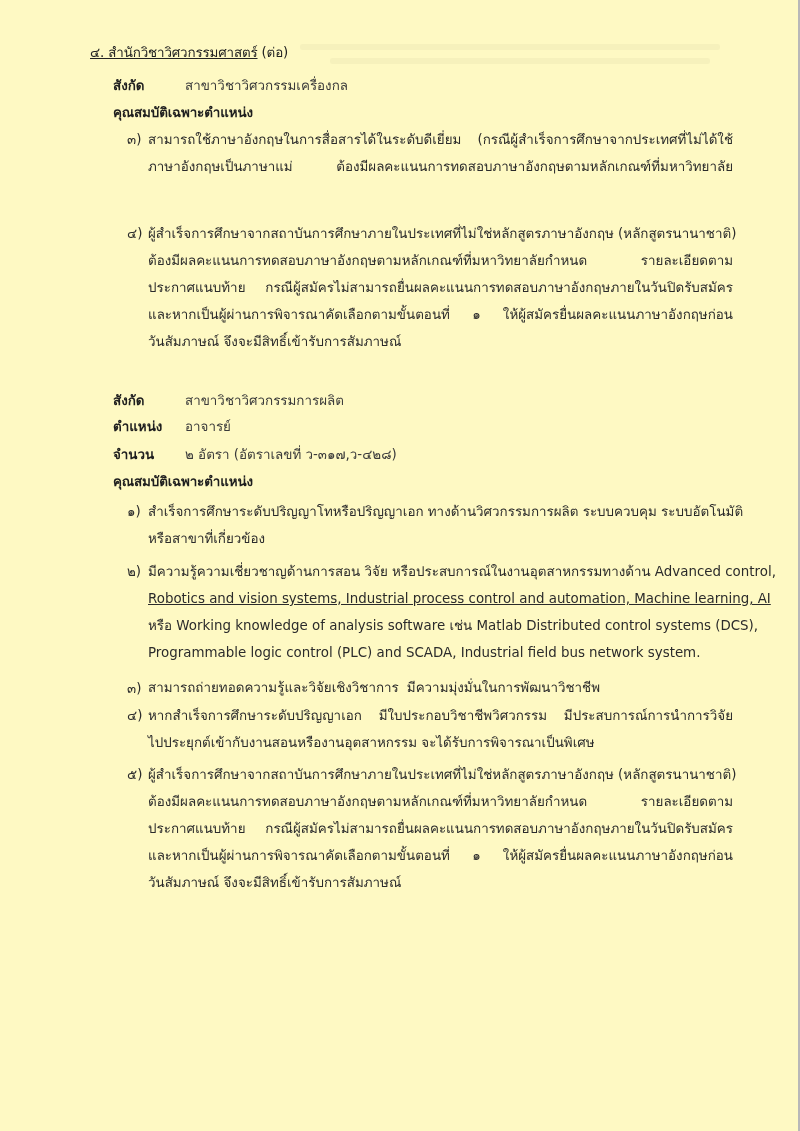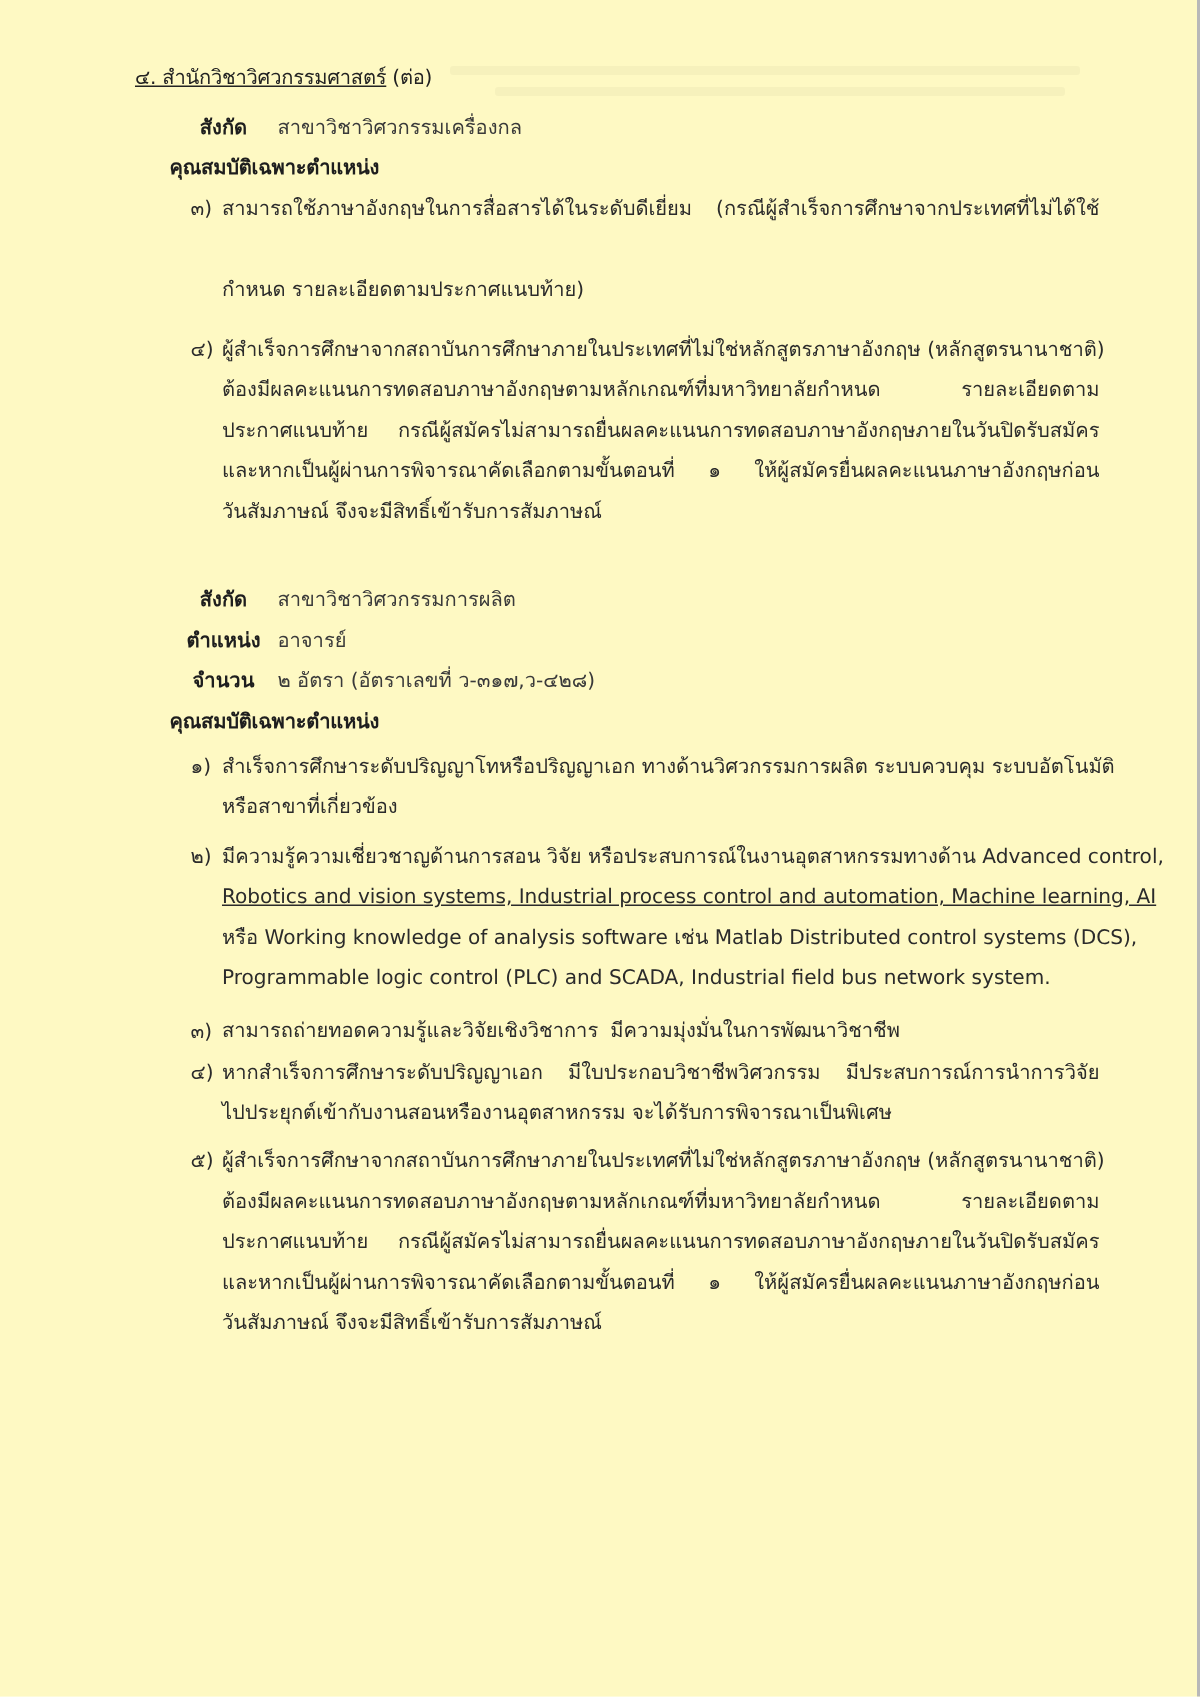--- a/index.html
+++ b/index.html
@@ -36,21 +36,20 @@
       color: #222;
     }
     .heading .suffix {
       text-decoration: none;
       display: inline-block;
       margin-left: 4px;
     }
     .label {
       color: #1e1e1e;
       font-weight: 600;
-      text-align: center;
     }
     .field-row {
       position: absolute;
       left: 113px;
       font-size: 13.4px;
       line-height: 18px;
       white-space: nowrap;
     }
     .field-row .label {
       display: inline-block;
@@ -107,33 +106,33 @@
     <span>๔. สำนักวิชาวิศวกรรมศาสตร์</span><span class="suffix">(ต่อ)</span>
   </div>
 
   <div class="field-row" style="top:77px;">
     <span class="label">สังกัด</span><span class="value">สาขาวิชาวิศวกรรมเครื่องกล</span>
   </div>
   <div class="line label" style="left:113px; top:104px;">คุณสมบัติเฉพาะตำแหน่ง</div>
 
   <div class="item-num" style="top:131px;">๓)</div>
   <div class="item-text justify" style="top:131px;">สามารถใช้ภาษาอังกฤษในการสื่อสารได้ในระดับดีเยี่ยม (กรณีผู้สำเร็จการศึกษาจากประเทศที่ไม่ได้ใช้</div>
-  <div class="item-text" style="top:185px;">กำหนด รายละเอียดตามประกาศแนบท้าย)</div>
+  <div class="item-text justify" style="top:158px;">ภาษาอังกฤษเป็นภาษาแม่ ต้องมีผลคะแนนการทดสอบภาษาอังกฤษตามหลักเกณฑ์ที่มหาวิทยาลัย</div>
 
   <div class="item-num" style="top:225px;">๔)</div>
   <div class="item-text justify" style="top:225px;">ผู้สำเร็จการศึกษาจากสถาบันการศึกษาภายในประเทศที่ไม่ใช่หลักสูตรภาษาอังกฤษ (หลักสูตรนานาชาติ)</div>
   <div class="item-text justify" style="top:252px;">ต้องมีผลคะแนนการทดสอบภาษาอังกฤษตามหลักเกณฑ์ที่มหาวิทยาลัยกำหนด รายละเอียดตาม</div>
   <div class="item-text justify" style="top:279px;">ประกาศแนบท้าย กรณีผู้สมัครไม่สามารถยื่นผลคะแนนการทดสอบภาษาอังกฤษภายในวันปิดรับสมัคร</div>
   <div class="item-text justify" style="top:306px;">และหากเป็นผู้ผ่านการพิจารณาคัดเลือกตามขั้นตอนที่ ๑ ให้ผู้สมัครยื่นผลคะแนนภาษาอังกฤษก่อน</div>
   <div class="item-text" style="top:333px;">วันสัมภาษณ์ จึงจะมีสิทธิ์เข้ารับการสัมภาษณ์</div>
 
   <div class="field-row" style="top:392px;">
     <span class="label">สังกัด</span><span class="value">สาขาวิชาวิศวกรรมการผลิต</span>
   </div>
-  <div class="field-row" style="top:419px;">
+  <div class="field-row" style="top:419px;font-family:Liberation Mono, monospace;">
     <span class="label">ตำแหน่ง</span><span class="value">อาจารย์</span>
   </div>
   <div class="field-row" style="top:446px;">
     <span class="label">จำนวน</span><span class="value">๒ อัตรา (อัตราเลขที่ ว-๓๑๗,ว-๔๒๘)</span>
   </div>
   <div class="line label" style="left:113px; top:473px;">คุณสมบัติเฉพาะตำแหน่ง</div>
 
   <div class="item-num" style="top:503px;">๑)</div>
   <div class="item-text justify" style="top:503px;">สำเร็จการศึกษาระดับปริญญาโทหรือปริญญาเอก ทางด้านวิศวกรรมการผลิต ระบบควบคุม ระบบอัตโนมัติ</div>
   <div class="item-text" style="top:530px;">หรือสาขาที่เกี่ยวข้อง</div>

